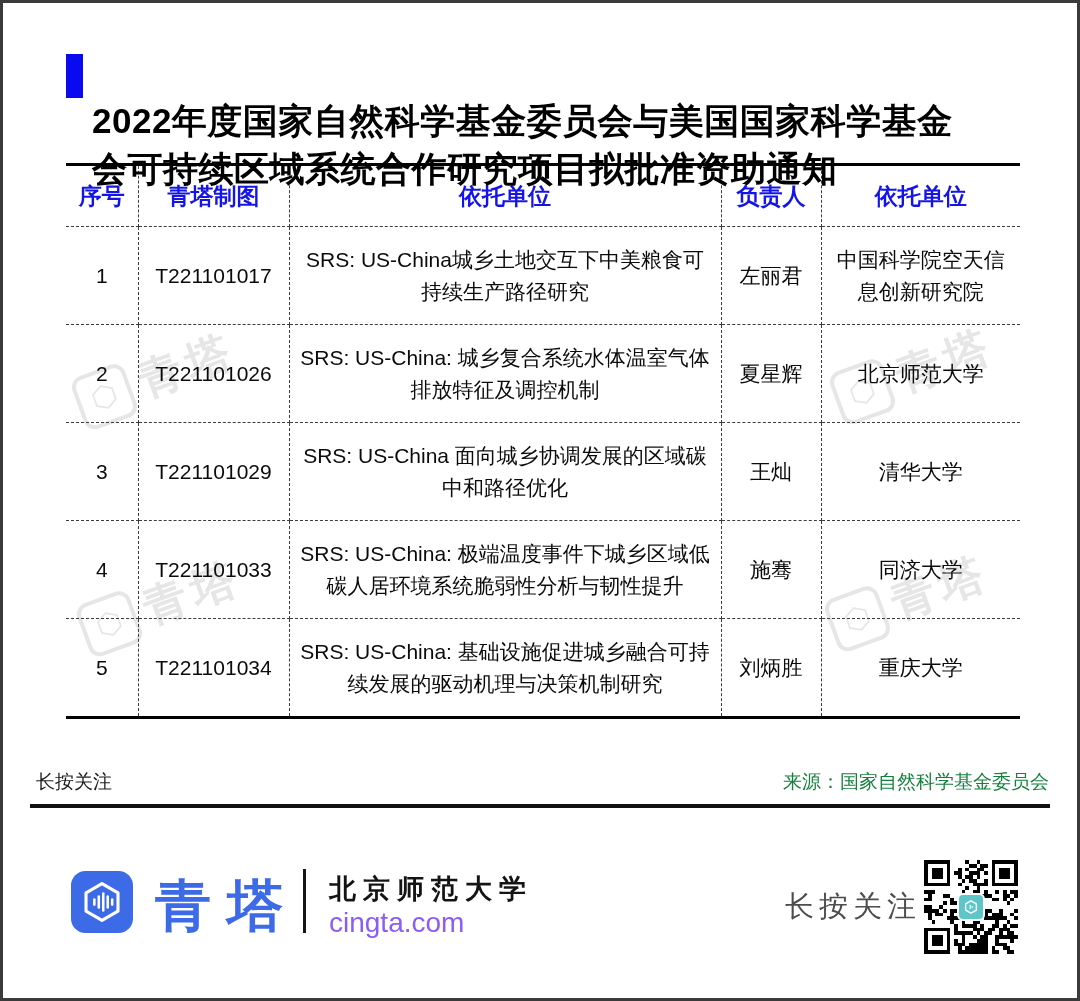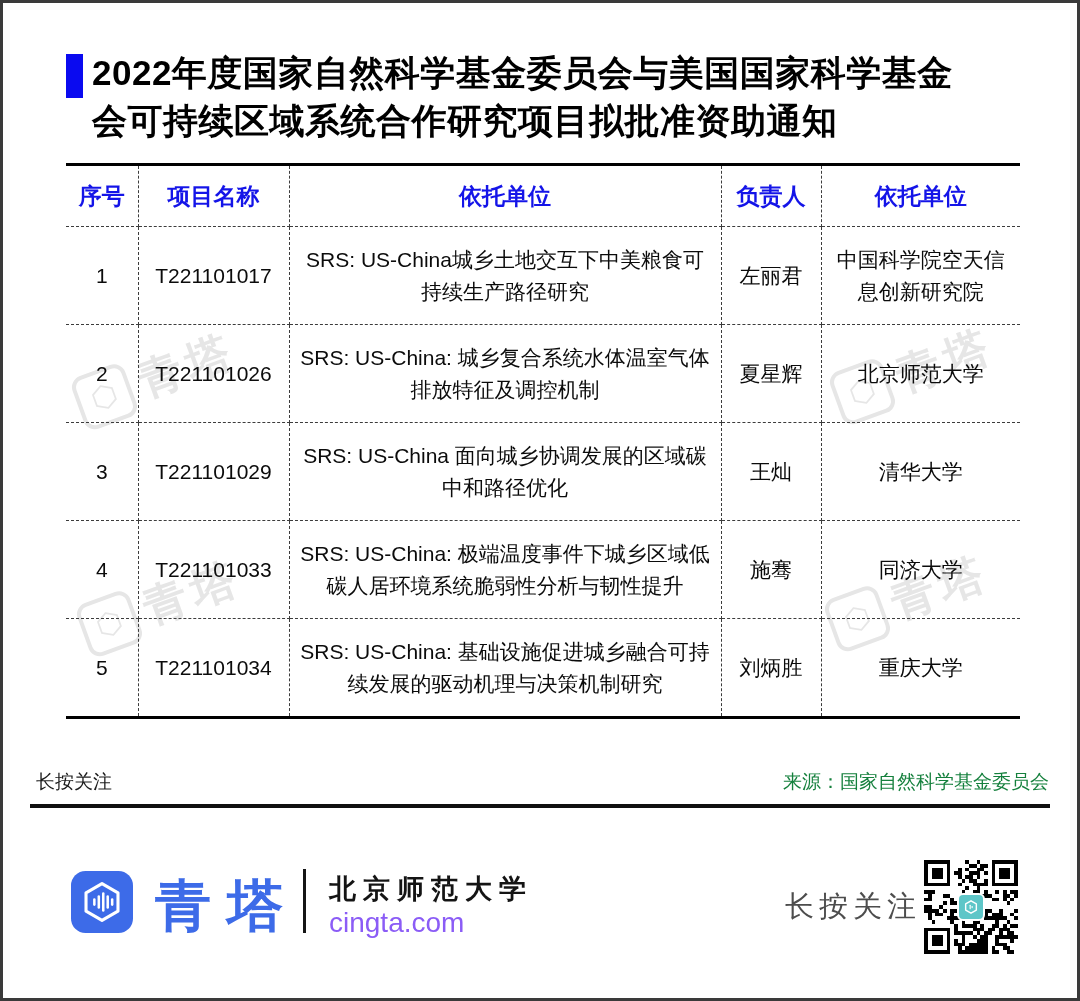--- a/index.html
+++ b/index.html
@@ -4,21 +4,21 @@
 <style>
   html,body{margin:0;padding:0;background:#fff;}
   .page{
     position:relative; width:1080px; height:1001px; box-sizing:border-box;
     background:#fff; border:3px solid #3a3a3a; overflow:hidden;
     font-family:"Liberation Sans", sans-serif; color:#000;
   }
   
   .title-row{position:absolute; left:63px; top:46px; display:flex; z-index:2;}
   .accent-bar{width:17px; height:44px; background:#0a0af0; margin-right:9px; margin-top:5px; flex:0 0 auto;}
-  .title-text{width:880px; font-size:35px; font-weight:bold; line-height:1.37; color:#000; letter-spacing:0.5px;}
+  .title-text{width:880px; font-size:35px; font-weight:bold; line-height:1.37; color:#000; letter-spacing:0.5px;margin-top:48px;}
   
   .wm{position:absolute; display:flex; align-items:center; gap:10px; color:#e6e6e6;
       transform:rotate(-20deg); z-index:0; user-select:none;}
   .wm-box{width:48px; height:48px; border:4px solid #e6e6e6; border-radius:12px;
       display:flex; align-items:center; justify-content:center; font-size:30px; line-height:1;}
   .wm-text{font-size:44px; font-weight:bold; letter-spacing:6px; white-space:nowrap;}
   
   .tbl-wrap{position:absolute; left:63px; top:160px; z-index:1;}
   table{border-collapse:collapse; table-layout:fixed; width:954px; background:transparent;
         border-top:3px solid #000; border-bottom:3px solid #000;}
@@ -81,21 +81,21 @@
       <colgroup>
           <col class="c-no">
           <col class="c-code">
           <col class="c-proj">
           <col class="c-pi">
           <col class="c-org">
         </colgroup>
       <thead>
         <tr>
           <th>序号</th>
-          <th>项目名称</th>
+          <th>青塔制图</th>
           <th>依托单位</th>
           <th>负责人</th>
           <th>依托单位</th>
         </tr>
       </thead>
       <tbody>
         <tr>
           <td>1</td>
           <td>T221101017</td>
           <td>SRS: US-China城乡土地交互下中美粮食可持续生产路径研究</td>

